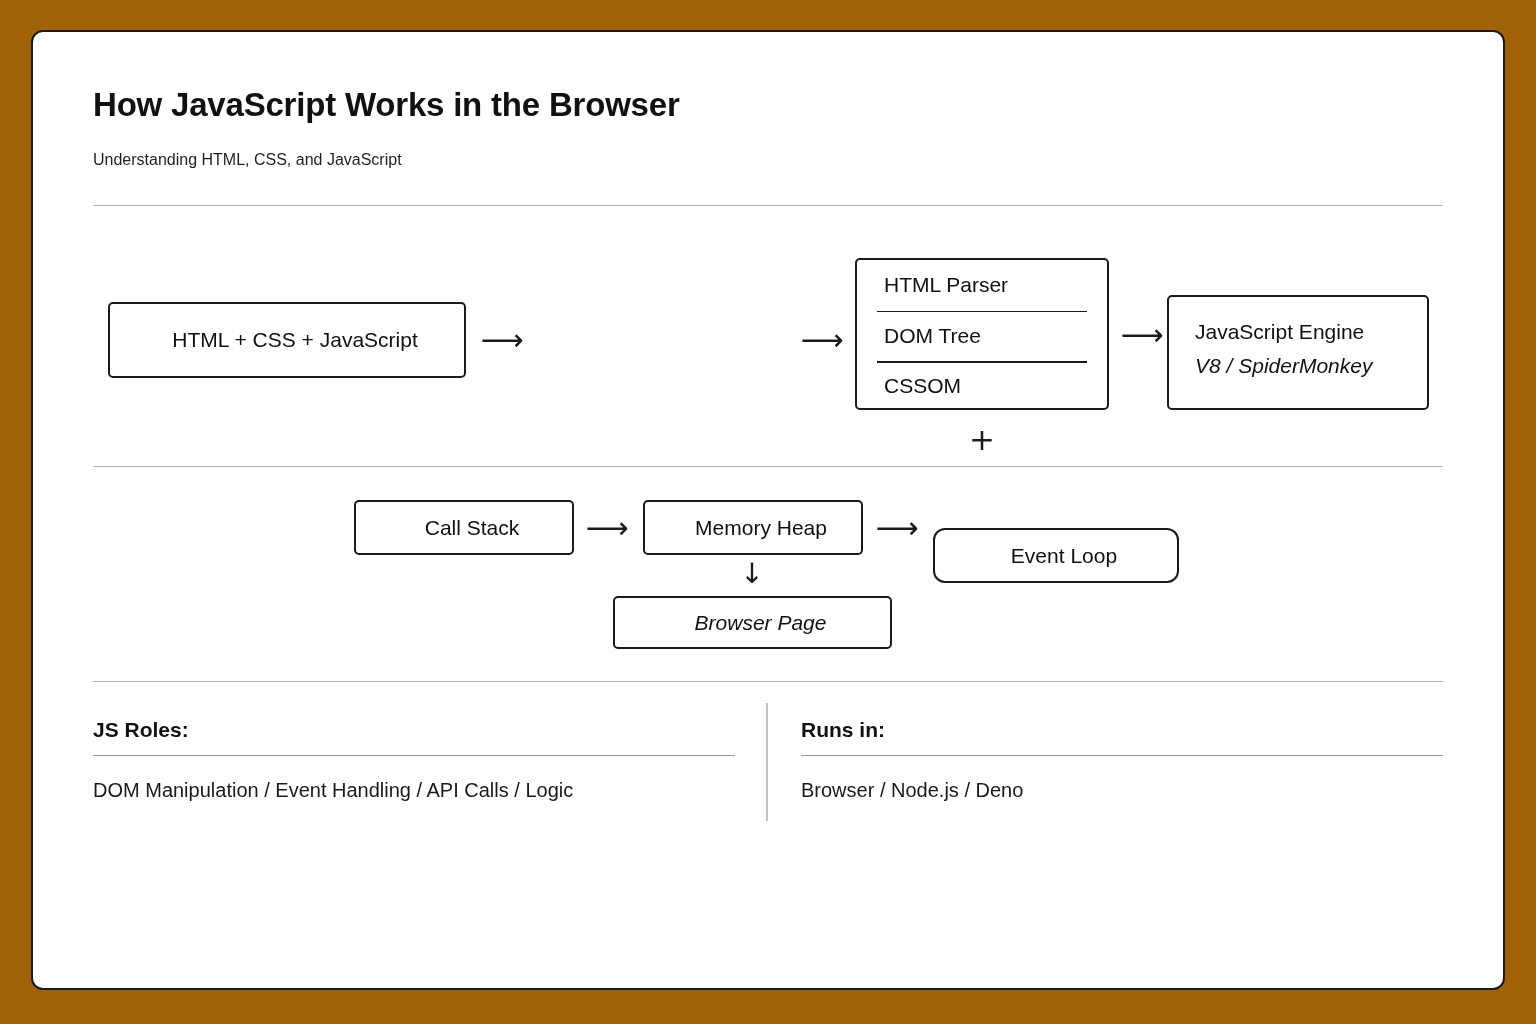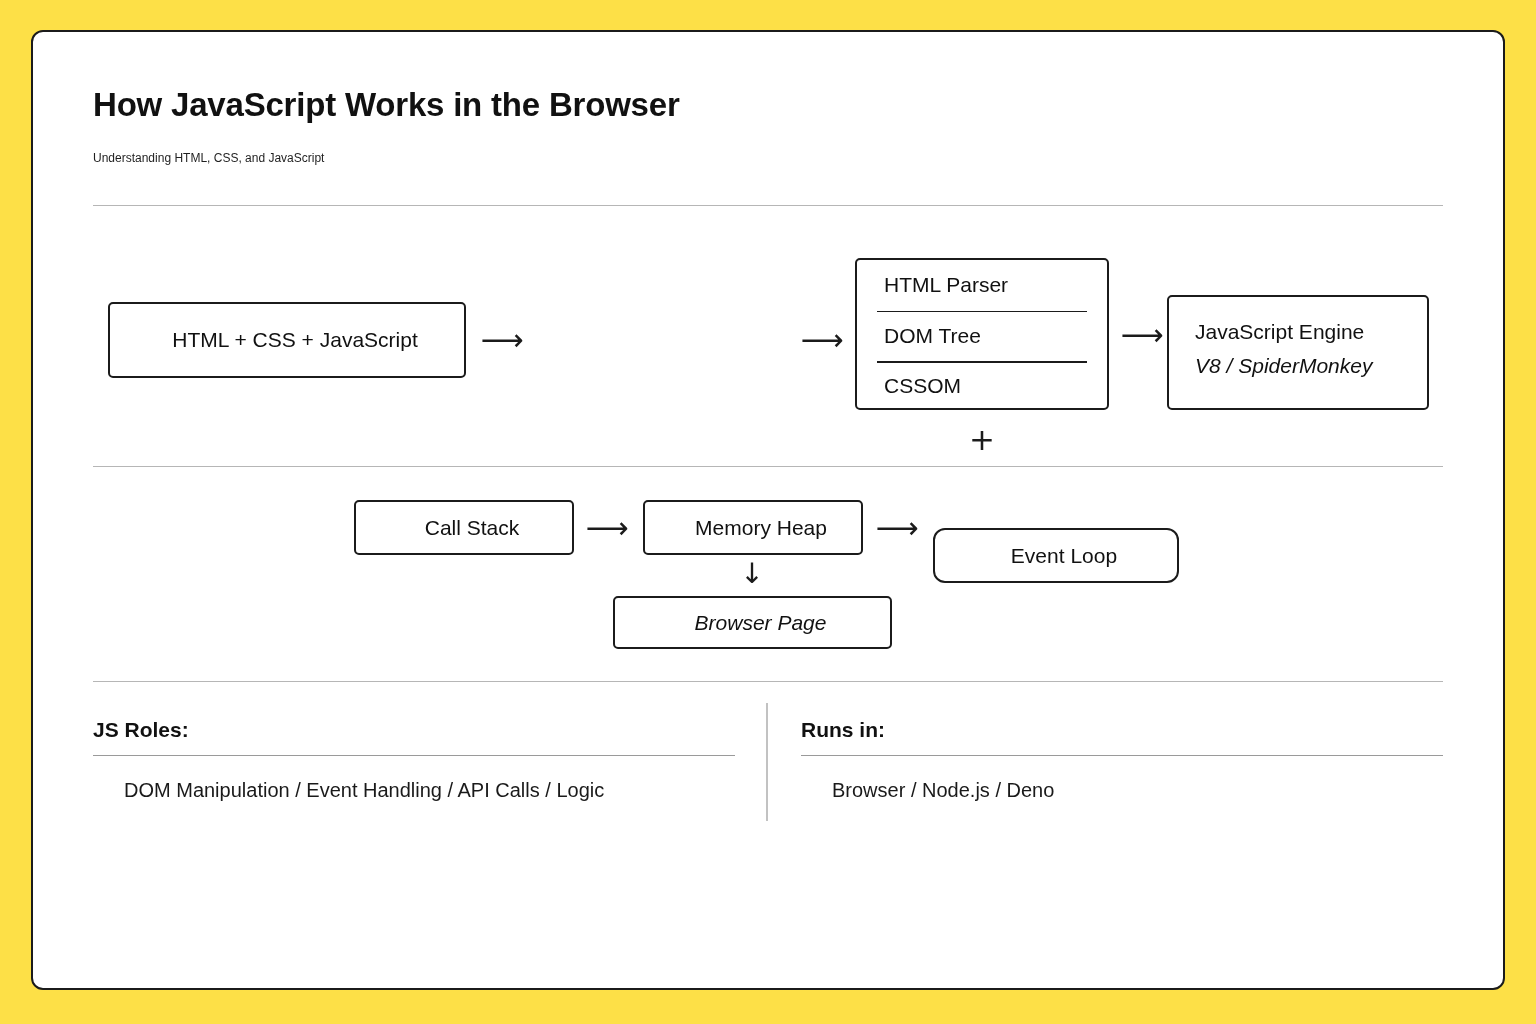--- a/index.html
+++ b/index.html
@@ -13,21 +13,21 @@
     height: 1024px;
     font-family: "Liberation Sans", "DejaVu Sans", sans-serif;
     color: #111111;
     overflow: hidden;
   }
 
   .canvas {
     position: relative;
     width: 1536px;
     height: 1024px;
-    background: #fde047;
+    background: #a16207;
   }
 
   
   .frame {
     position: absolute;
     left: 31px;
     top: 30px;
     width: 1474px;
     height: 960px;
     border: 2px solid #1b1b1b;
@@ -44,21 +44,21 @@
     font-size: 33px;
     font-weight: bold;
     letter-spacing: -0.2px;
     color: #111111;
     white-space: nowrap;
   }
   .page-subtitle {
     position: absolute;
     left: 93px;
     top: 151px;
-    font-size: 12px;
+    font-size: 16px;
     font-weight: normal;
     color: #1f1f1f;
     white-space: nowrap;
   }
 
   
   .rule {
     position: absolute;
     height: 1px;
     background: #b6b6b6;
@@ -184,21 +184,20 @@
   .col-underline {
     position: absolute;
     height: 1.4px;
     background: #9a9a9a;
   }
   .col-body {
     position: absolute;
     font-size: 20px;
     color: #1a1a1a;
     white-space: nowrap;
-    margin-left: 31px;
   }
 
   .roles-heading   { left: 93px;  top: 718px; }
   .roles-underline { left: 93px;  top: 755px; width: 642px; }
   .roles-body      { left: 93px;  top: 779px; }
 
   .runs-heading    { left: 801px; top: 718px; }
   .runs-underline  { left: 801px; top: 755px; width: 642px; }
   .runs-body       { left: 801px; top: 779px; text-align: right; }
 </style>

